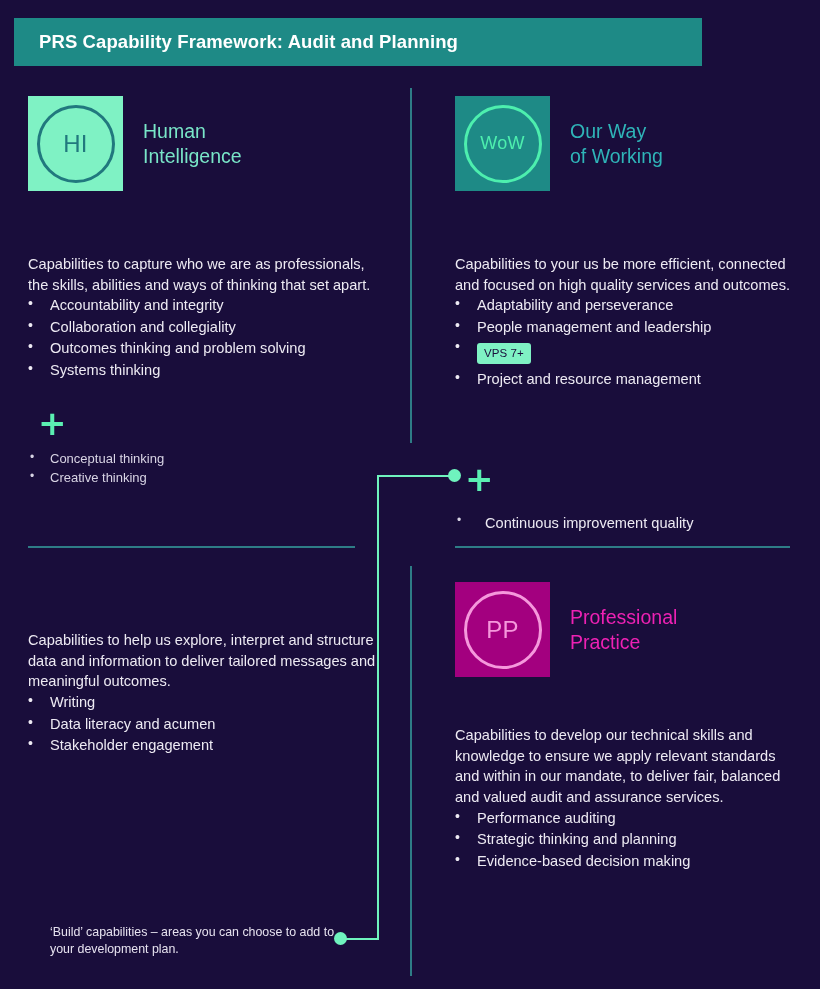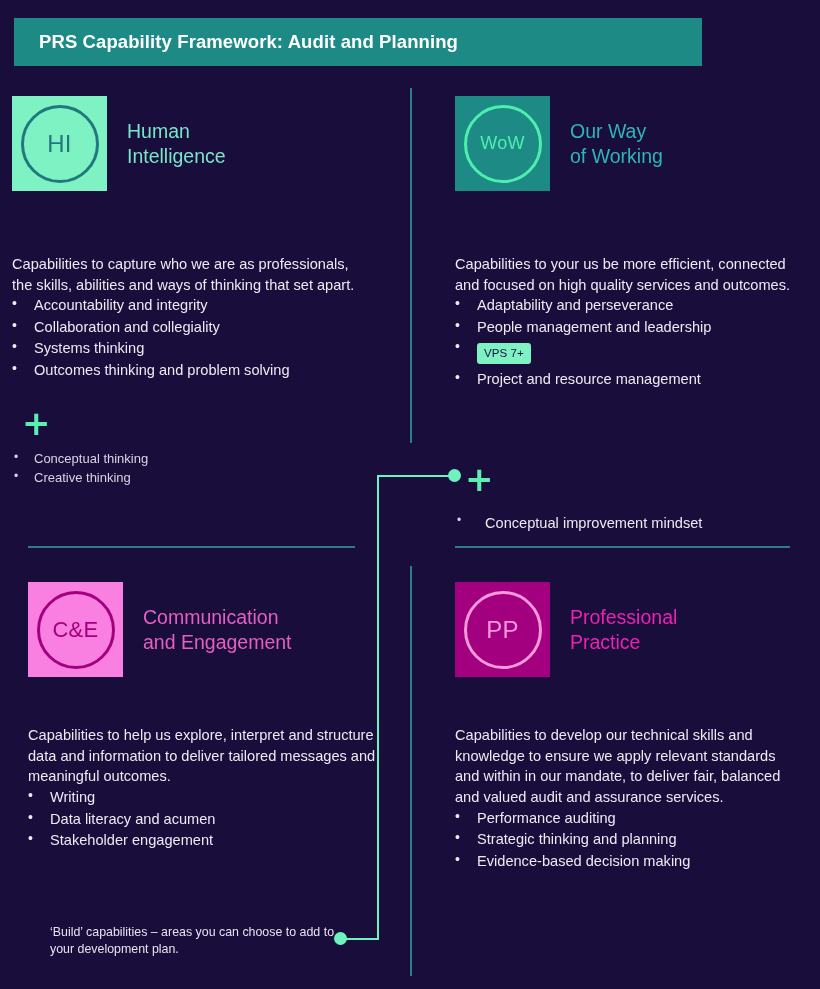--- a/index.html
+++ b/index.html
@@ -32,21 +32,21 @@
   
   .conn-h-top{position:absolute;left:377px;top:475px;width:77px;height:2px;background:#6FF3BE;}
   .conn-v{position:absolute;left:377px;top:475px;width:2px;height:465px;background:#6FF3BE;}
   .conn-h-bottom{position:absolute;left:340px;top:938px;width:39px;height:2px;background:#6FF3BE;}
   .conn-dot{position:absolute;width:13px;height:13px;border-radius:50%;background:#6FF3BE;}
   .conn-dot-top{left:448px;top:469px;}
   .conn-dot-bottom{left:334px;top:932px;}
 
   
   .quad{position:absolute;}
-  .q-hi{left:12px;top:96px;width:360px;}
+  .q-hi{left:28px;top:96px;width:360px;}
   .q-wow{left:455px;top:96px;width:340px;}
   .q-ce{left:28px;top:582px;width:360px;}
   .q-pp{left:455px;top:582px;width:340px;}
 
   .q-head{display:flex;align-items:center;}
   .badge{
     width:95px;height:95px;flex:none;
     display:flex;align-items:center;justify-content:center;
   }
   .badge .ring{
@@ -156,22 +156,22 @@
     </div>
     <div class="q-title t-hi">
       <span>Human</span>
       <span class="l2">Intelligence</span>
     </div>
   </div>
   <div class="q-desc d-hi">Capabilities to capture who we are as professionals, the skills, abilities and ways of thinking that set apart.</div>
   <ul class="caps caps-hi">
     <li>Accountability and integrity</li>
     <li>Collaboration and collegiality</li>
+    <li>Outcomes thinking and problem solving</li>
     <li>Systems thinking</li>
-    <li>Outcomes thinking and problem solving</li>
   </ul>
   <div class="plus plus-hi">+</div>
   <ul class="build">
     <li>Conceptual thinking</li>
     <li>Creative thinking</li>
   </ul>
 </div>
 
 <div class="quad q-wow">
   <div class="q-head">
@@ -191,35 +191,24 @@
     <li>People management and leadership</li>
     <li class="no-bullet">
       <span class="vps-badge">VPS 7+</span>
     </li>
     <li>Project and resource management</li>
   </ul>
 </div>
 
 <div class="plus plus-wow">+</div>
 <ul class="build" style="position:absolute;left:455px;top:503px;width:340px;">
-  <li style="font-size:14.6px;color:#EDEAF3;padding-left:30px;">Conceptual improvement mindset</li>
+  <li style="font-size:14.6px;color:#EDEAF3;padding-left:30px;">Continuous improvement quality</li>
 </ul>
 
 <div class="quad q-ce">
-  <div class="q-head">
-    <div class="badge badge-ce">
-      <div class="ring">
-          <span>C&amp;E</span>
-        </div>
-    </div>
-    <div class="q-title t-ce">
-      <span>Communication</span>
-      <span class="l2">and Engagement</span>
-    </div>
-  </div>
   <div class="q-desc d-ce">Capabilities to help us explore, interpret and structure data and information to deliver tailored messages and meaningful outcomes.</div>
   <ul class="caps caps-ce">
     <li>Writing</li>
     <li>Data literacy and acumen</li>
     <li>Stakeholder engagement</li>
   </ul>
 </div>
 
 <div class="quad q-pp">
   <div class="q-head">

